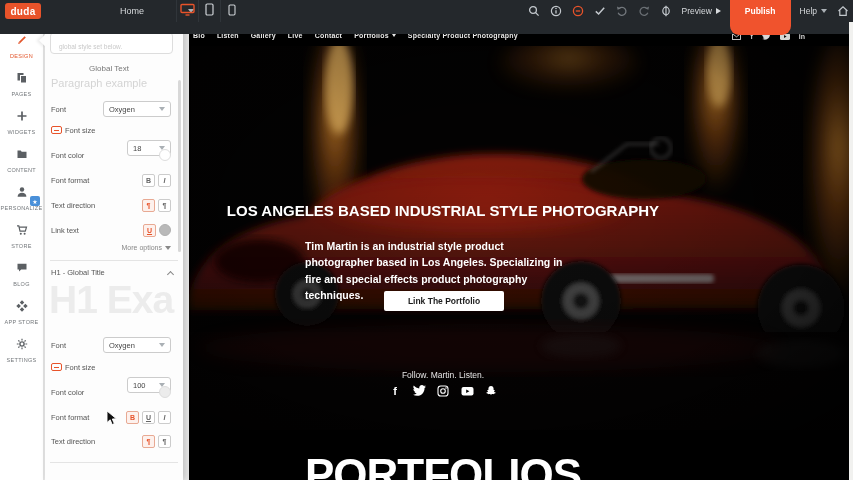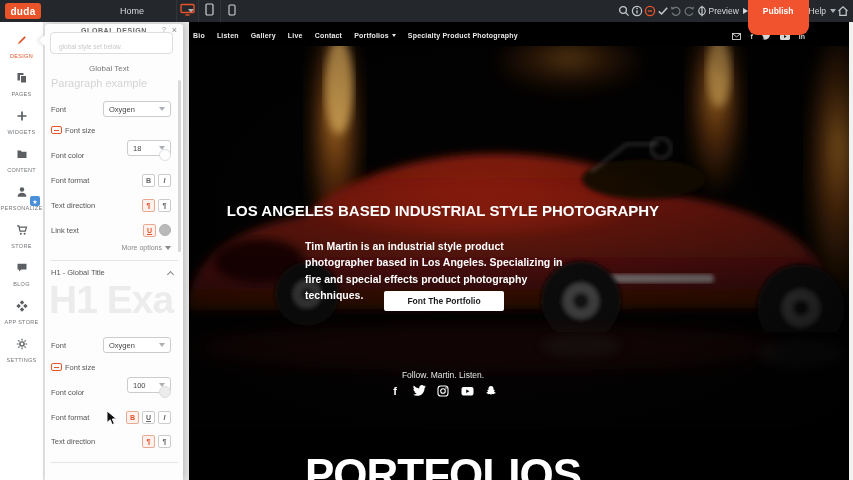--- a/index.html
+++ b/index.html
@@ -1,34 +1,34 @@
 <!DOCTYPE html>
 <html><head>
 <meta charset="utf-8">
 <style>
   * { margin:0; padding:0; box-sizing:border-box; }
   html,body { width:853px; height:480px; overflow:hidden; background:#000;
     font-family:"Liberation Sans", sans-serif; }
   #app { position:relative; width:853px; height:480px; background:#101214; }
 
   
-  .topbar { position:absolute; left:0; top:0; width:853px; height:22px;
+  .topbar { position:absolute; left:0; top:0; width:853px; height:34px;
     background:#24282c; z-index:40; }
   .logo { position:absolute; left:5px; top:3px; width:36px; height:16px;
     background:#e8532a; border-radius:3px; color:#fff; font-weight:bold;
     font-size:10px; display:flex; align-items:center; justify-content:center; letter-spacing:.3px; }
   .page-select { position:absolute; left:112px; top:0; height:22px; display:flex;
     align-items:center; gap:44px; color:#d7dadd; font-size:9px; cursor:default; padding:0 8px;text-align:right; }
   .tri-down { width:0; height:0; border-left:3.5px solid transparent; border-right:3.5px solid transparent;
     border-top:4px solid #aab0b5; }
   .devices { position:absolute; left:176px; top:0; height:22px; display:flex; }
   .dev { width:22px; height:22px; background:none; border:none; border-left:1px solid #30353a;
     display:flex; align-items:center; justify-content:center; }
   .tb-right { position:absolute; right:4px; top:0; height:22px; display:flex;
-    align-items:center; }
+    align-items:center; gap:9px; }
   .tb-ic { display:flex; align-items:center; justify-content:center; width:13px; height:13px; }
   .tb-label { color:#d7dadd; font-size:8.5px; display:flex; align-items:center; gap:4px; }
   .tri-right { width:0; height:0; border-top:3.5px solid transparent; border-bottom:3.5px solid transparent;
     border-left:5px solid #d7dadd; }
   .publish-btn { background:#f0532d; border:none; color:#fff; font-size:8.5px; font-weight:bold;
     border-radius:9px; padding:19px 15px; }
 
   
   .leftcol { position:absolute; left:0; top:22px; width:189px; height:458px; background:#e7e7e7; }
   .sidebar { position:absolute; left:0; top:22px; width:44px; height:458px; background:#fff;
@@ -523,21 +523,21 @@
         </g>
         <rect x="0" y="286" width="660" height="98" fill="#050303"></rect>
         <ellipse cx="300" cy="302" rx="290" ry="24" fill="#4a100a" opacity=".25" filter="url(#b8)"></ellipse>
         <ellipse cx="392" cy="300" rx="40" ry="12" fill="#2c2c2c" opacity=".3" filter="url(#b4)"></ellipse>
         <ellipse cx="612" cy="308" rx="44" ry="14" fill="#2c2c2c" opacity=".3" filter="url(#b4)"></ellipse>
         <rect width="660" height="384" fill="url(#vig)"></rect>
       </svg>
 
       <h2 class="hero-sub">LOS ANGELES BASED INDUSTRIAL STYLE PHOTOGRAPHY</h2>
       <p class="hero-desc">Tim Martin is an industrial style product photographer based in Los Angeles. Specializing in fire and special effects product photography techniques.</p>
-      <button class="hero-cta">Font The Portfolio</button>
+      <button class="hero-cta">Link The Portfolio</button>
 
       <div class="follow">Follow. Martin. Listen.</div>
       <div class="hero-social">
         <span class="hs-ic">f</span>
         <span class="hs-ic">
           <svg width="13" height="11" viewBox="0 0 12 10">
               <path d="M12 1.2c-.45.2-.93.33-1.43.4.51-.31.9-.8 1.09-1.38-.48.28-1.01.49-1.58.6C9.62.32 8.97 0 8.25 0c-1.38 0-2.5 1.12-2.5 2.5 0 .2.02.39.06.57C3.73 2.97 1.9 1.98.67.47c-.22.37-.34.8-.34 1.26 0 .87.44 1.63 1.11 2.08-.41-.01-.8-.13-1.13-.31v.03c0 1.21.86 2.22 2 2.45-.21.06-.43.09-.66.09-.16 0-.32-.02-.47-.04.32 1 1.24 1.72 2.33 1.74-.85.67-1.93 1.07-3.1 1.07-.2 0-.4-.01-.41-.03C1.11 9.47 2.42 9.9 3.84 9.9c4.4 0 6.8-3.64 6.8-6.8v-.31c.47-.34.87-.76 1.36-1.59z" fill="#fff"></path>
             </svg>
         </span>
         <span class="hs-ic">

